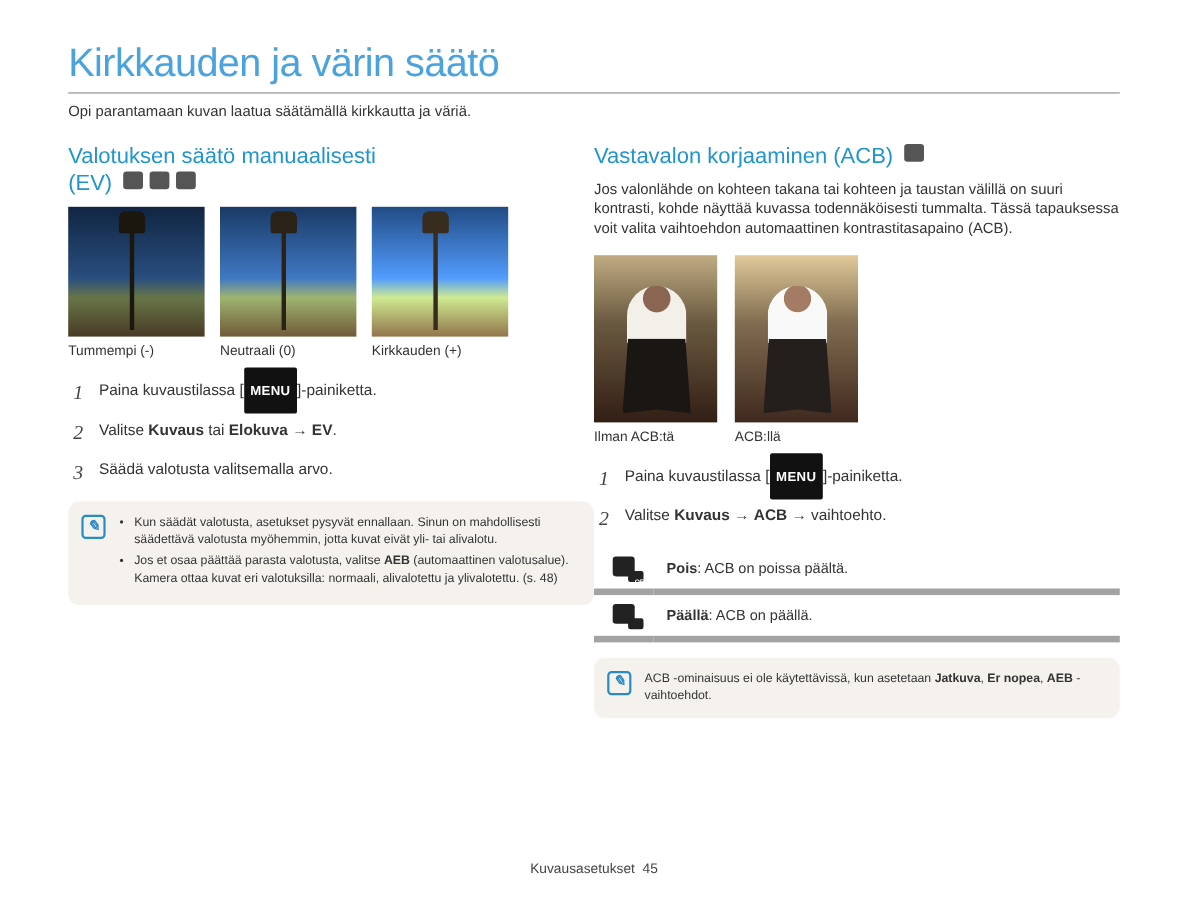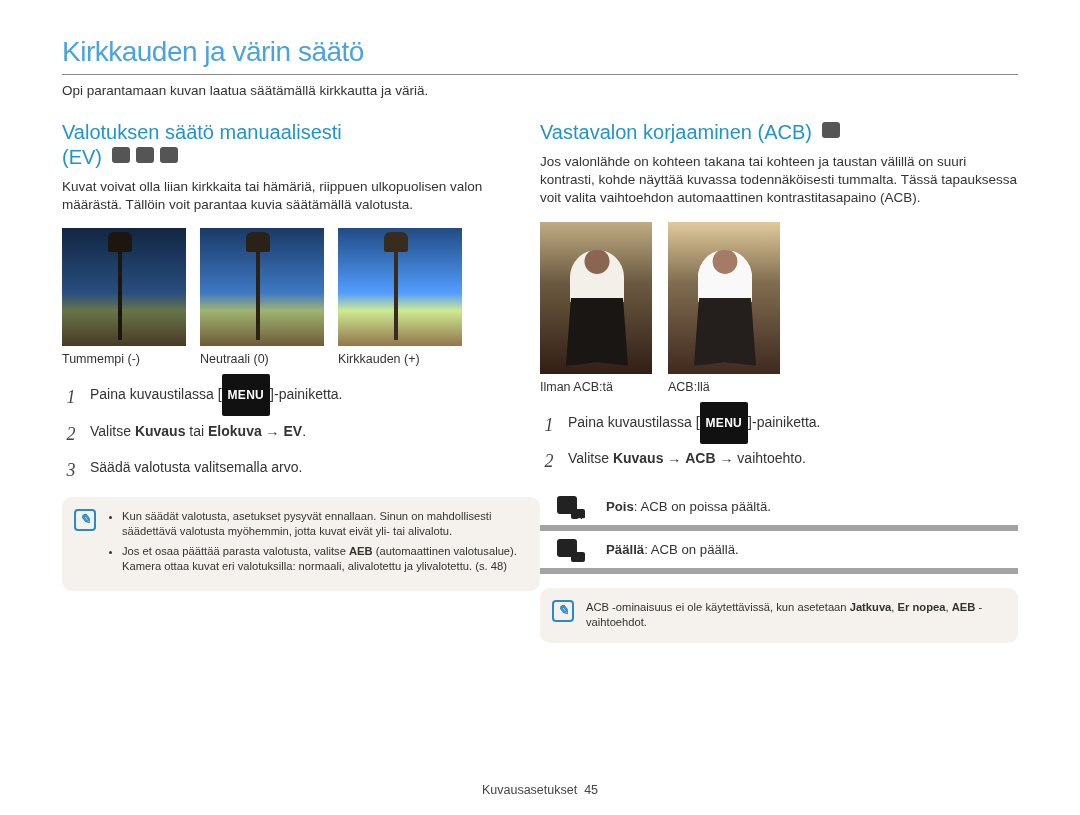--- a/index.html
+++ b/index.html
@@ -6,21 +6,21 @@
   body {
     font-family: Arial, Helvetica, sans-serif;
     background: #fff;
     width: 1080px;
     height: 815px;
     padding: 36px 62px 22px 62px;
     color: #333;
     position: relative;
   }
   .title {
-    font-size: 28px;
+    font-size: 36px;
     font-weight: 300;
     color: #4aa3df;
     letter-spacing: -0.5px;
   }
   .hr {
     border: none;
     border-top: 1px solid #888;
     margin: 6px 0 8px 0;
   }
   .subtitle {
@@ -169,21 +169,20 @@
   <div class="col">
     <h2 class="section-heading">
       <span>Valotuksen säätö manuaalisesti</span><br>
       <span>(EV)</span>
       <span class="icon-row">
         <span class="mode-icon"></span>
         <span class="mode-icon"></span>
         <span class="mode-icon"></span>
       </span>
     </h2>
-    <p class="para">Kuvat voivat olla liian kirkkaita tai hämäriä, riippuen ulkopuolisen valon määrästä. Tällöin voit parantaa kuvia säätämällä valotusta.</p>
 
     <div class="triple-img">
       <div class="thumb lamp dark"></div>
       <div class="thumb lamp"></div>
       <div class="thumb lamp bright"></div>
     </div>
     <div class="captions">
       <span>Tummempi (-)</span>
       <span>Neutraali (0)</span>
       <span>Kirkkauden (+)</span>

